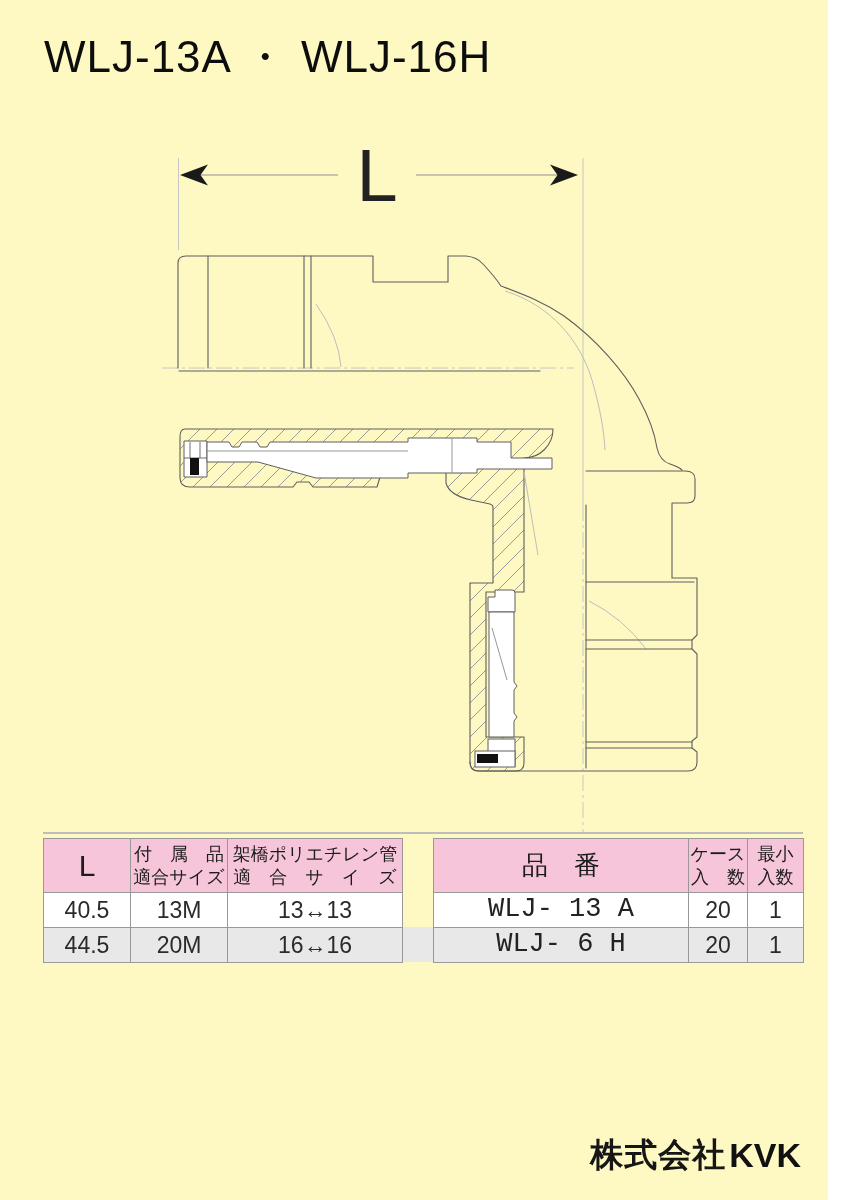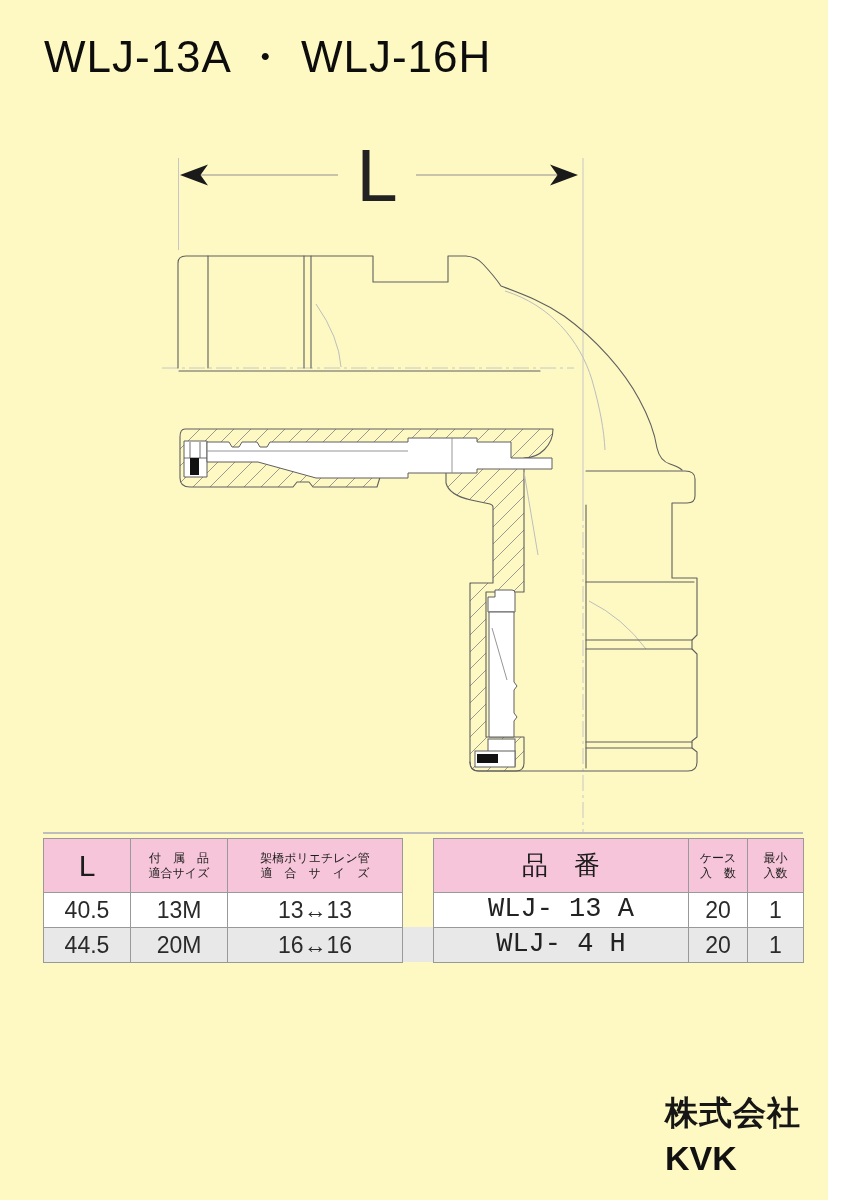--- a/index.html
+++ b/index.html
@@ -28,33 +28,33 @@
     display:grid; border-top:1px solid #999; border-left:1px solid #999;
     background:#fff;
   }
   .dtable .cell {
     border-right:1px solid #999; border-bottom:1px solid #999;
     display:flex; flex-direction:column; align-items:center; justify-content:center;
     box-sizing:border-box; line-height:1.25; text-align:center; white-space:nowrap;
   }
   .spec-table  { left:43px;  grid-template-columns:87px 97px 175px; grid-template-rows:54px 35px 35px; }
   .prod-table  { left:433px; grid-template-columns:255px 59px 56px; grid-template-rows:54px 35px 35px; }
-  .cell.hdr  { background:#f6c5d9; font-size:12px; color:#1c1c1c; }
+  .cell.hdr  { background:#f6c5d9; font-size:18px; color:#1c1c1c; }
   .cell.hdr-big { background:#f6c5d9; font-size:30px; color:#1c1c1c; }
   .cell.hdr-model { background:#f6c5d9; font-size:26px; color:#1c1c1c; }
   .cell.r1 { background:#ffffff; }
   .cell.r2 { background:#e8e8e8; }
   .cell.num { font-size:23px; color:#2a2a2a; }
   .cell.model { font-size:27px; color:#222;font-family:Liberation Mono, monospace; }
   .hdr-line { display:block; }
 
   
   .footer {
     position:absolute; right:27px; bottom:22px;
-    display:flex; align-items:flex-start; gap:3px; white-space:nowrap;flex-direction:column;
+    display:flex; align-items:center; gap:3px; white-space:nowrap;
   }
   .footer .company { font-size:33px; font-weight:700; color:#161616; letter-spacing:1px; }
   .footer .brand   { font-size:34px; font-weight:800; color:#111; letter-spacing:0px; }
 </style>
 </head>
 <body>
 
 <div class="page">
 
   <div class="title">WLJ-13A ・ WLJ-16H</div>
@@ -164,21 +164,21 @@
     </div>
     <div class="cell hdr">
       <span class="hdr-line">最小</span>
       <span class="hdr-line">入数</span>
     </div>
 
     <div class="cell r1 model">WLJ- 13 A</div>
     <div class="cell r1 num">20</div>
     <div class="cell r1 num">1</div>
 
-    <div class="cell r2 model">WLJ- 4 H</div>
+    <div class="cell r2 model">WLJ- 6 H</div>
     <div class="cell r2 num">20</div>
     <div class="cell r2 num">1</div>
   </div>
 
   <div class="footer">
     <span class="company">株式会社</span>
     <span class="brand">KVK</span>
   </div>
 
 </div>

